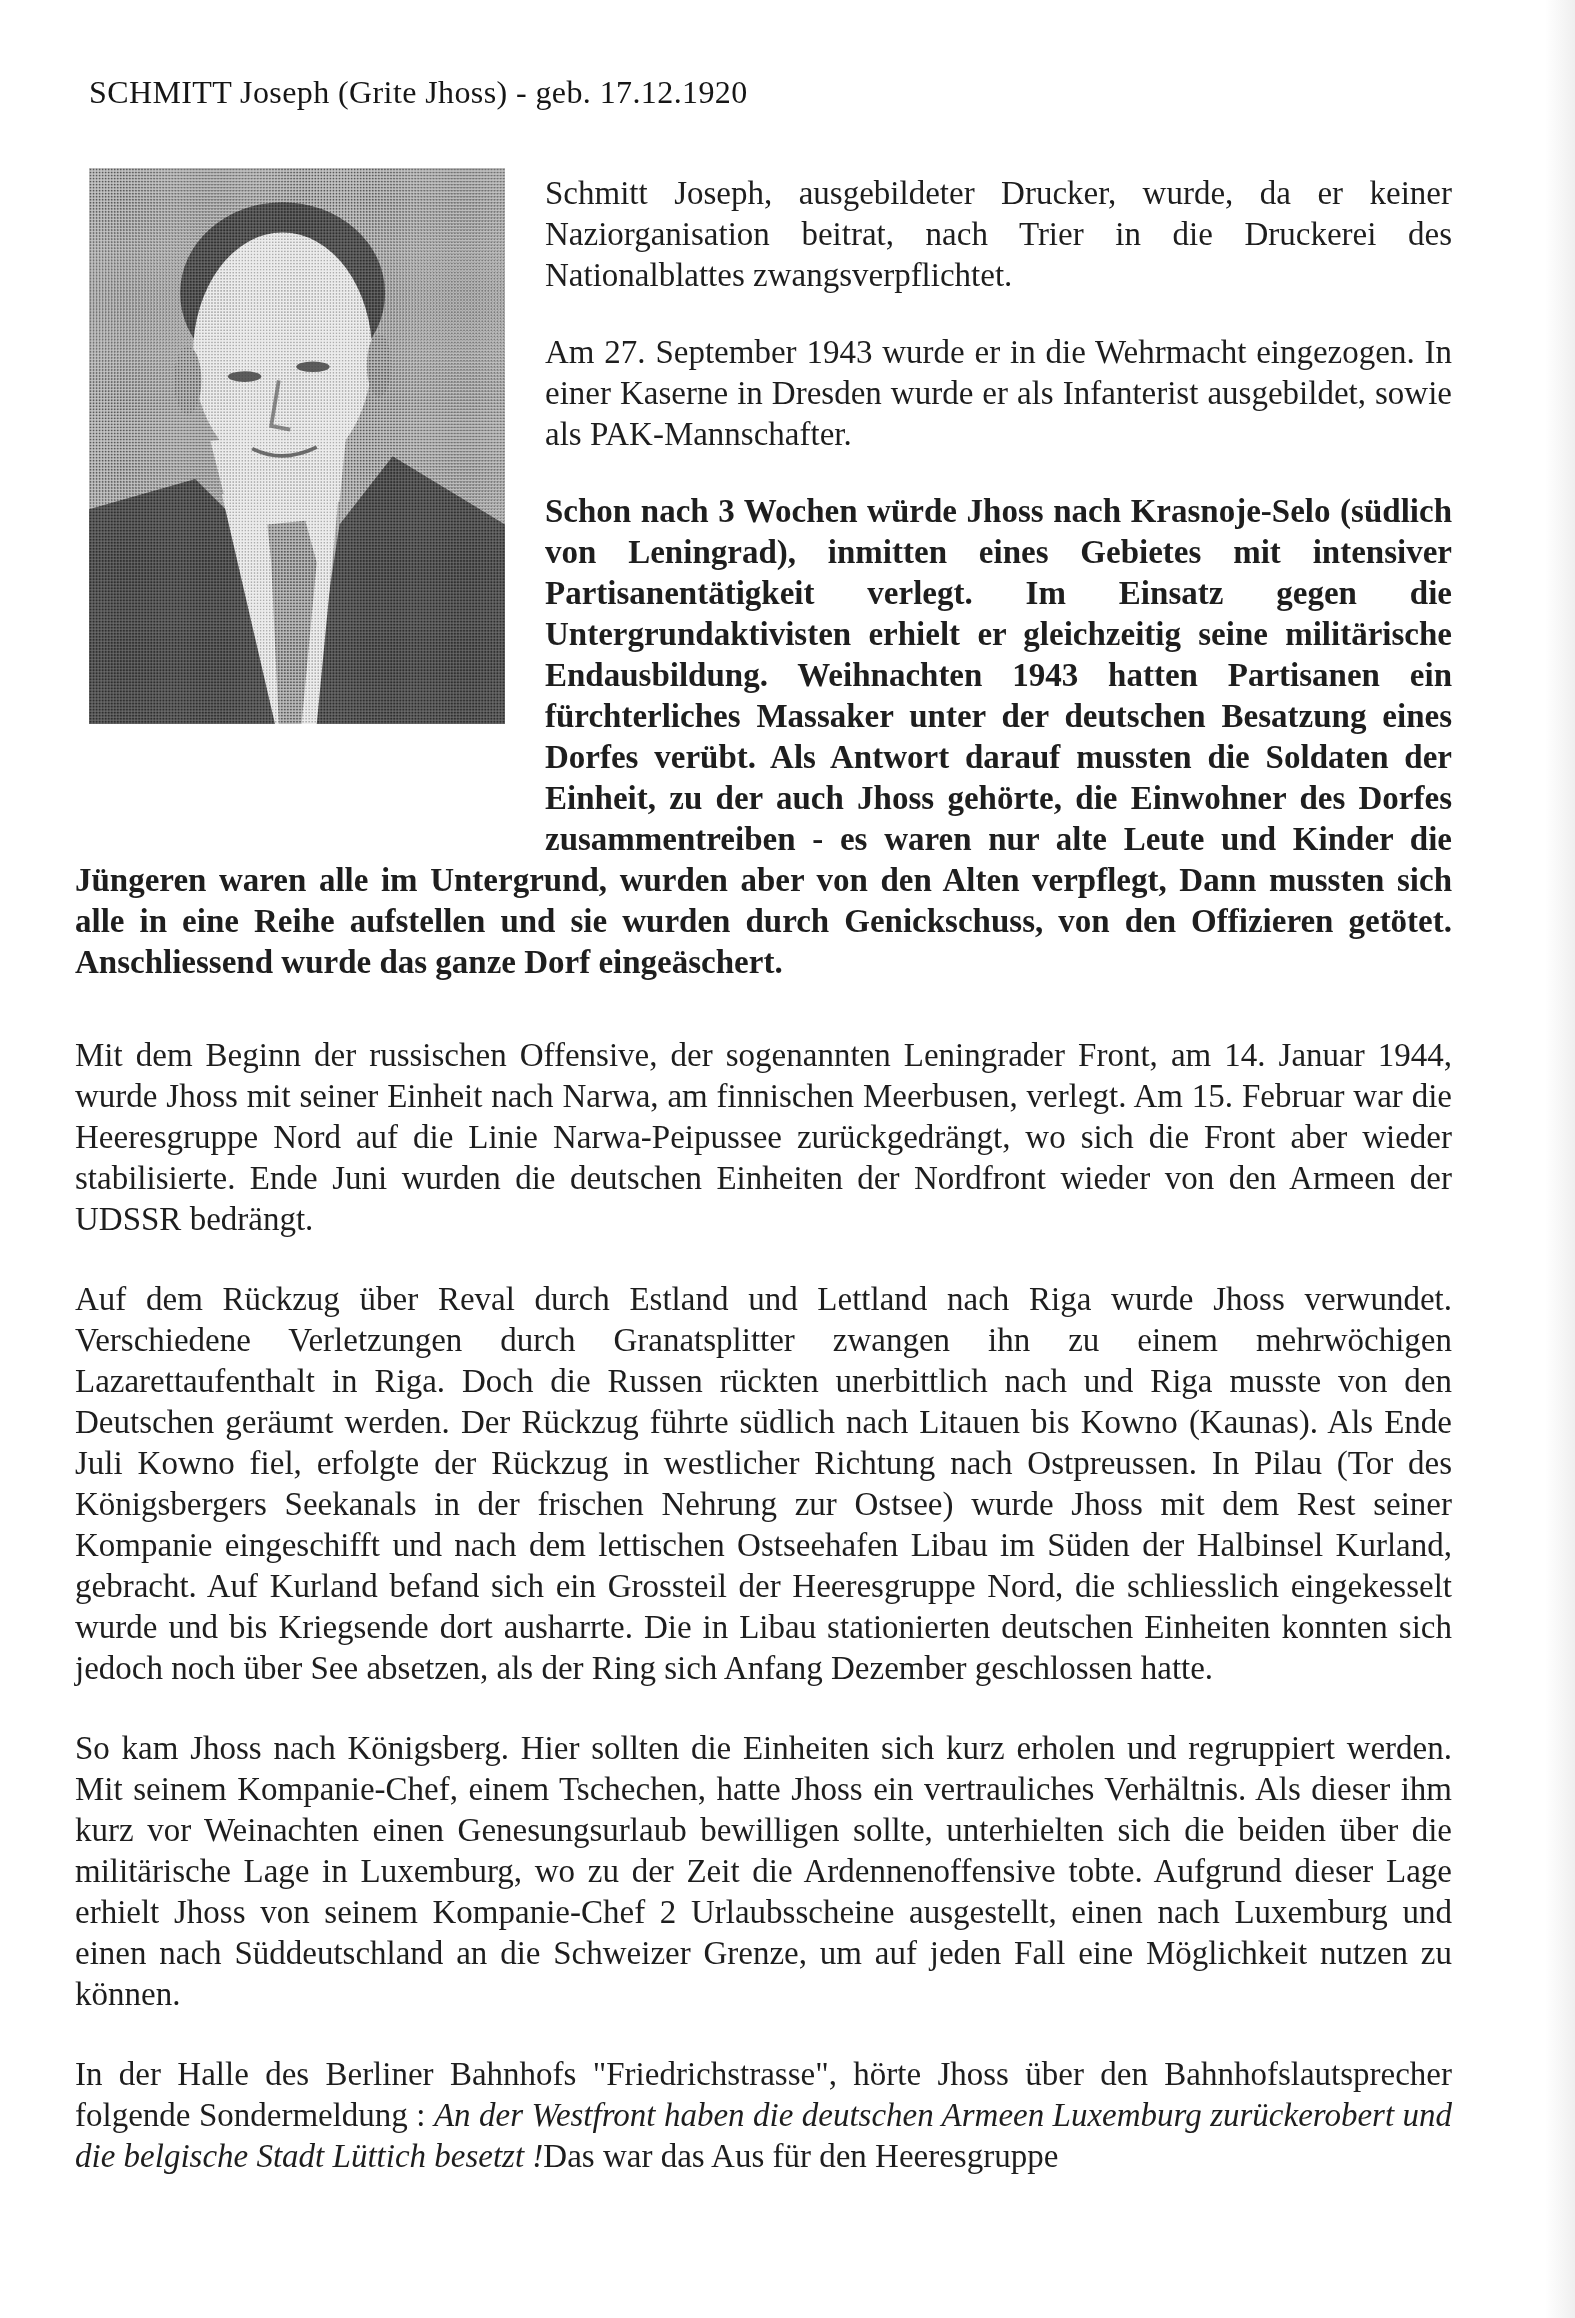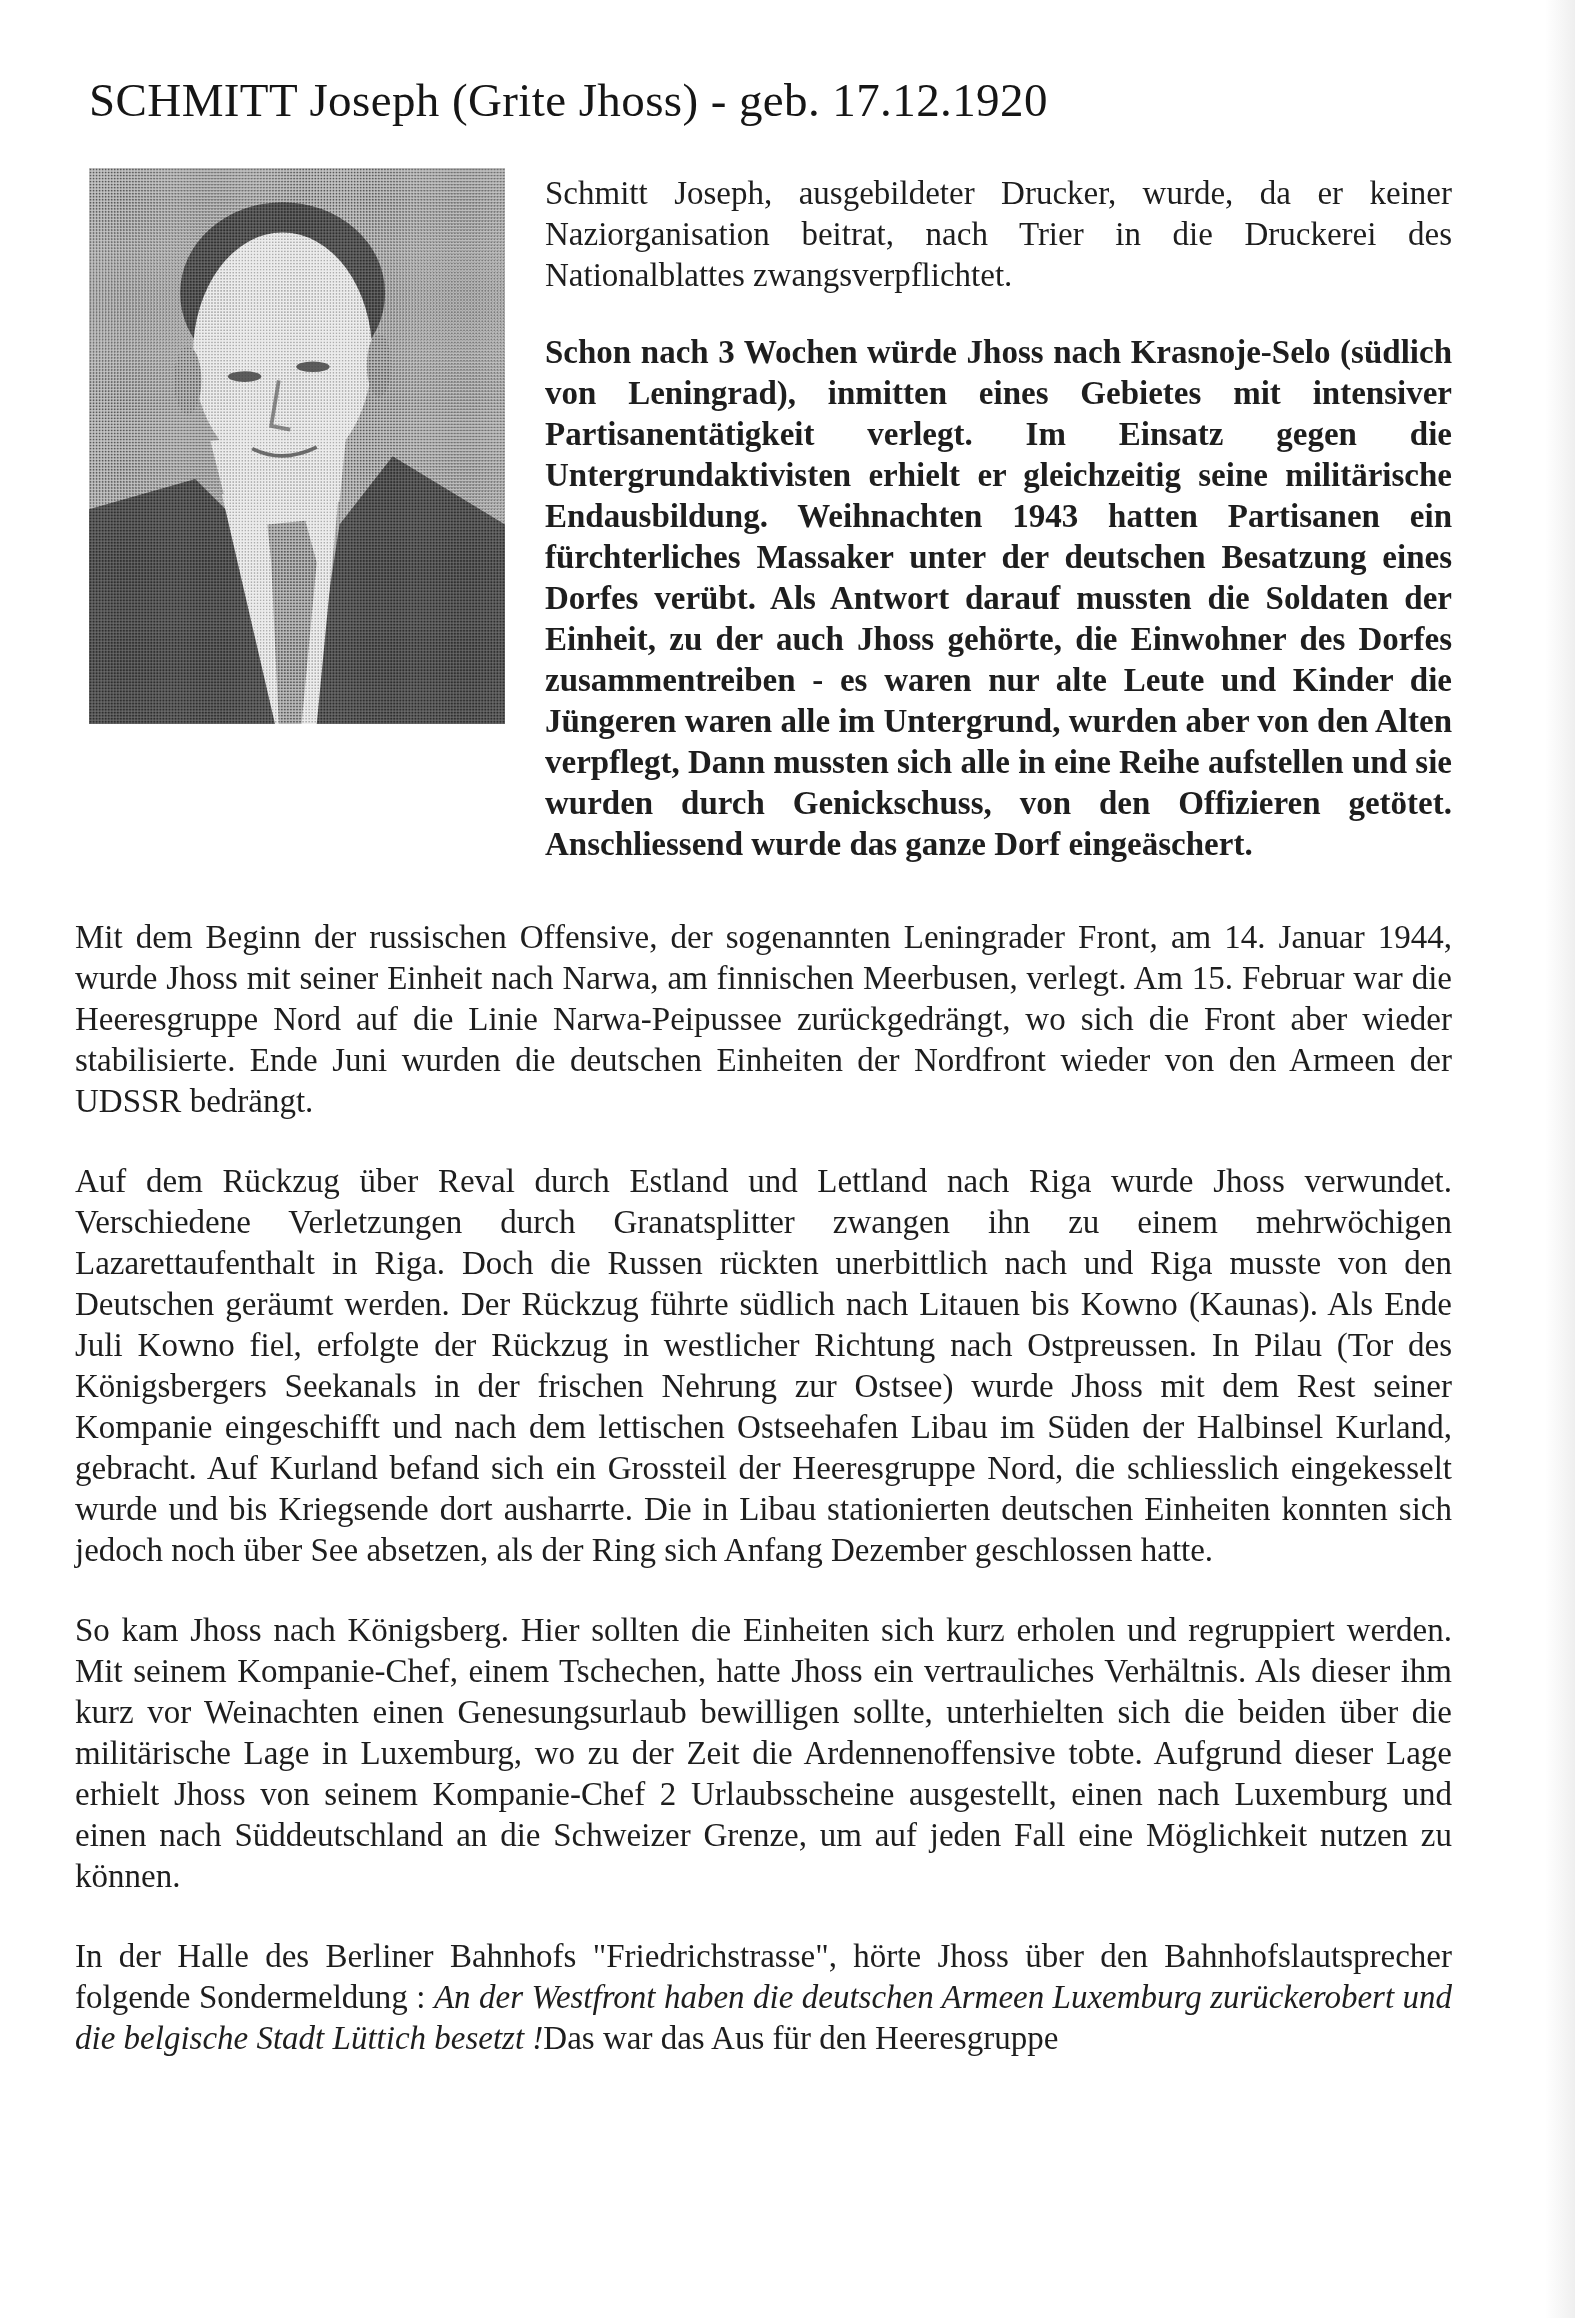--- a/index.html
+++ b/index.html
@@ -6,22 +6,22 @@
   body {
     width: 1575px; height: 2319px; position: relative; overflow: hidden;
     font-family: "Liberation Serif", "DejaVu Serif", serif;
     color: #1c1c1c;
   }
   .scan-edge {
     position: absolute; right: 0; top: 0; width: 30px; height: 2319px;
     background: linear-gradient(to right, rgba(255,255,255,0), rgba(232,232,232,0.7));
   }
   .title {
-    position: absolute; left: 89px; top: 70px;
-    font-size: 47px; line-height: 61px; letter-spacing: 0.4px;
+    position: absolute; left: 89px; top: 62px;
+    font-size: 32px; line-height: 61px; letter-spacing: 0.4px;
     white-space: nowrap; color: #161616;
   }
   .photo {
     position: absolute; left: 89px; top: 168px; width: 416px; height: 556px;
     overflow: hidden;
     background:
       radial-gradient(circle, #555 0.7px, transparent 1.1px) 0 0 / 3px 3px,
       #d9d9d9;
   }
   .photo svg { position: absolute; left: 0; top: 0; width: 100%; height: 100%; }
@@ -87,20 +87,21 @@
 
     <path d="M250 280 L240 340 L265 345" stroke="#4a4a4a" stroke-width="5" fill="none" opacity="0.6"></path>
     <path d="M215 370 Q255 390 300 368" stroke="#3a3a3a" stroke-width="5" fill="none" opacity="0.7"></path>
   </svg>
 </div>
 
 <div class="wrap body-text">
   <div class="float-spacer"></div>
 
   <p class="para">Schmitt Joseph, ausgebildeter Drucker, wurde, da er keiner Naziorganisation beitrat, nach Trier in die Druckerei des Nationalblattes zwangsverpflichtet.</p>
+  <p class="para">Am 27. September 1943 wurde er in die Wehrmacht eingezogen. In einer Kaserne in Dresden wurde er als Infanterist ausgebildet, sowie als PAK-Mannschafter.</p>
   <p class="para tight">Schon nach 3 Wochen würde Jhoss nach Krasnoje-Selo (südlich von Leningrad), inmitten eines Gebietes mit intensiver Partisanentätigkeit verlegt. Im Einsatz gegen die Untergrundaktivisten erhielt er gleichzeitig seine militärische Endausbildung. Weihnachten 1943 hatten Partisanen ein fürchterliches Massaker unter der deutschen Besatzung eines Dorfes verübt. Als Antwort darauf mussten die Soldaten der Einheit, zu der auch Jhoss gehörte, die Einwohner des Dorfes zusammentreiben - es waren nur alte Leute und Kinder die Jüngeren waren alle im Untergrund, wurden aber von den Alten verpflegt, Dann mussten sich alle in eine Reihe aufstellen und sie wurden durch Genickschuss, von den Offizieren getötet. Anschliessend wurde das ganze Dorf eingeäschert.</p>
 
   <p class="para gap-lg" style="clear:both;">Mit dem Beginn der russischen Offensive, der sogenannten Leningrader Front, am 14. Januar 1944, wurde Jhoss mit seiner Einheit nach Narwa, am finnischen Meerbusen, verlegt. Am 15. Februar war die Heeresgruppe Nord auf die Linie Narwa-Peipussee zurückgedrängt, wo sich die Front aber wieder stabilisierte. Ende Juni wurden die deutschen Einheiten der Nordfront wieder von den Armeen der UDSSR bedrängt.</p>
   <p class="para gap-md">Auf dem Rückzug über Reval durch Estland und Lettland nach Riga wurde Jhoss verwundet. Verschiedene Verletzungen durch Granatsplitter zwangen ihn zu einem mehrwöchigen Lazarettaufenthalt in Riga. Doch die Russen rückten unerbittlich nach und Riga musste von den Deutschen geräumt werden. Der Rückzug führte südlich nach Litauen bis Kowno (Kaunas). Als Ende Juli Kowno fiel, erfolgte der Rückzug in westlicher Richtung nach Ostpreussen. In Pilau (Tor des Königsbergers Seekanals in der frischen Nehrung zur Ostsee) wurde Jhoss mit dem Rest seiner Kompanie eingeschifft und nach dem lettischen Ostseehafen Libau im Süden der Halbinsel Kurland, gebracht. Auf Kurland befand sich ein Grossteil der Heeresgruppe Nord, die schliesslich eingekesselt wurde und bis Kriegsende dort ausharrte. Die in Libau stationierten deutschen Einheiten konnten sich jedoch noch über See absetzen, als der Ring sich Anfang Dezember geschlossen hatte.</p>
   <p class="para gap-md">So kam Jhoss nach Königsberg. Hier sollten die Einheiten sich kurz erholen und regruppiert werden. Mit seinem Kompanie-Chef, einem Tschechen, hatte Jhoss ein vertrauliches Verhältnis. Als dieser ihm kurz vor Weinachten einen Genesungsurlaub bewilligen sollte, unterhielten sich die beiden über die militärische Lage in Luxemburg, wo zu der Zeit die Ardennenoffensive tobte. Aufgrund dieser Lage erhielt Jhoss von seinem Kompanie-Chef 2 Urlaubsscheine ausgestellt, einen nach Luxemburg und einen nach Süddeutschland an die Schweizer Grenze, um auf jeden Fall eine Möglichkeit nutzen zu können.</p>
   <p class="para gap-md">
     <span>In der Halle des Berliner Bahnhofs "Friedrichstrasse", hörte Jhoss über den Bahnhofslautsprecher folgende Sondermeldung : </span><span class="italic">An der Westfront haben die deutschen Armeen Luxemburg zurückerobert und die belgische Stadt Lüttich besetzt !</span><span>Das war das Aus für den Heeresgruppe</span>
   </p>
 </div>
 

